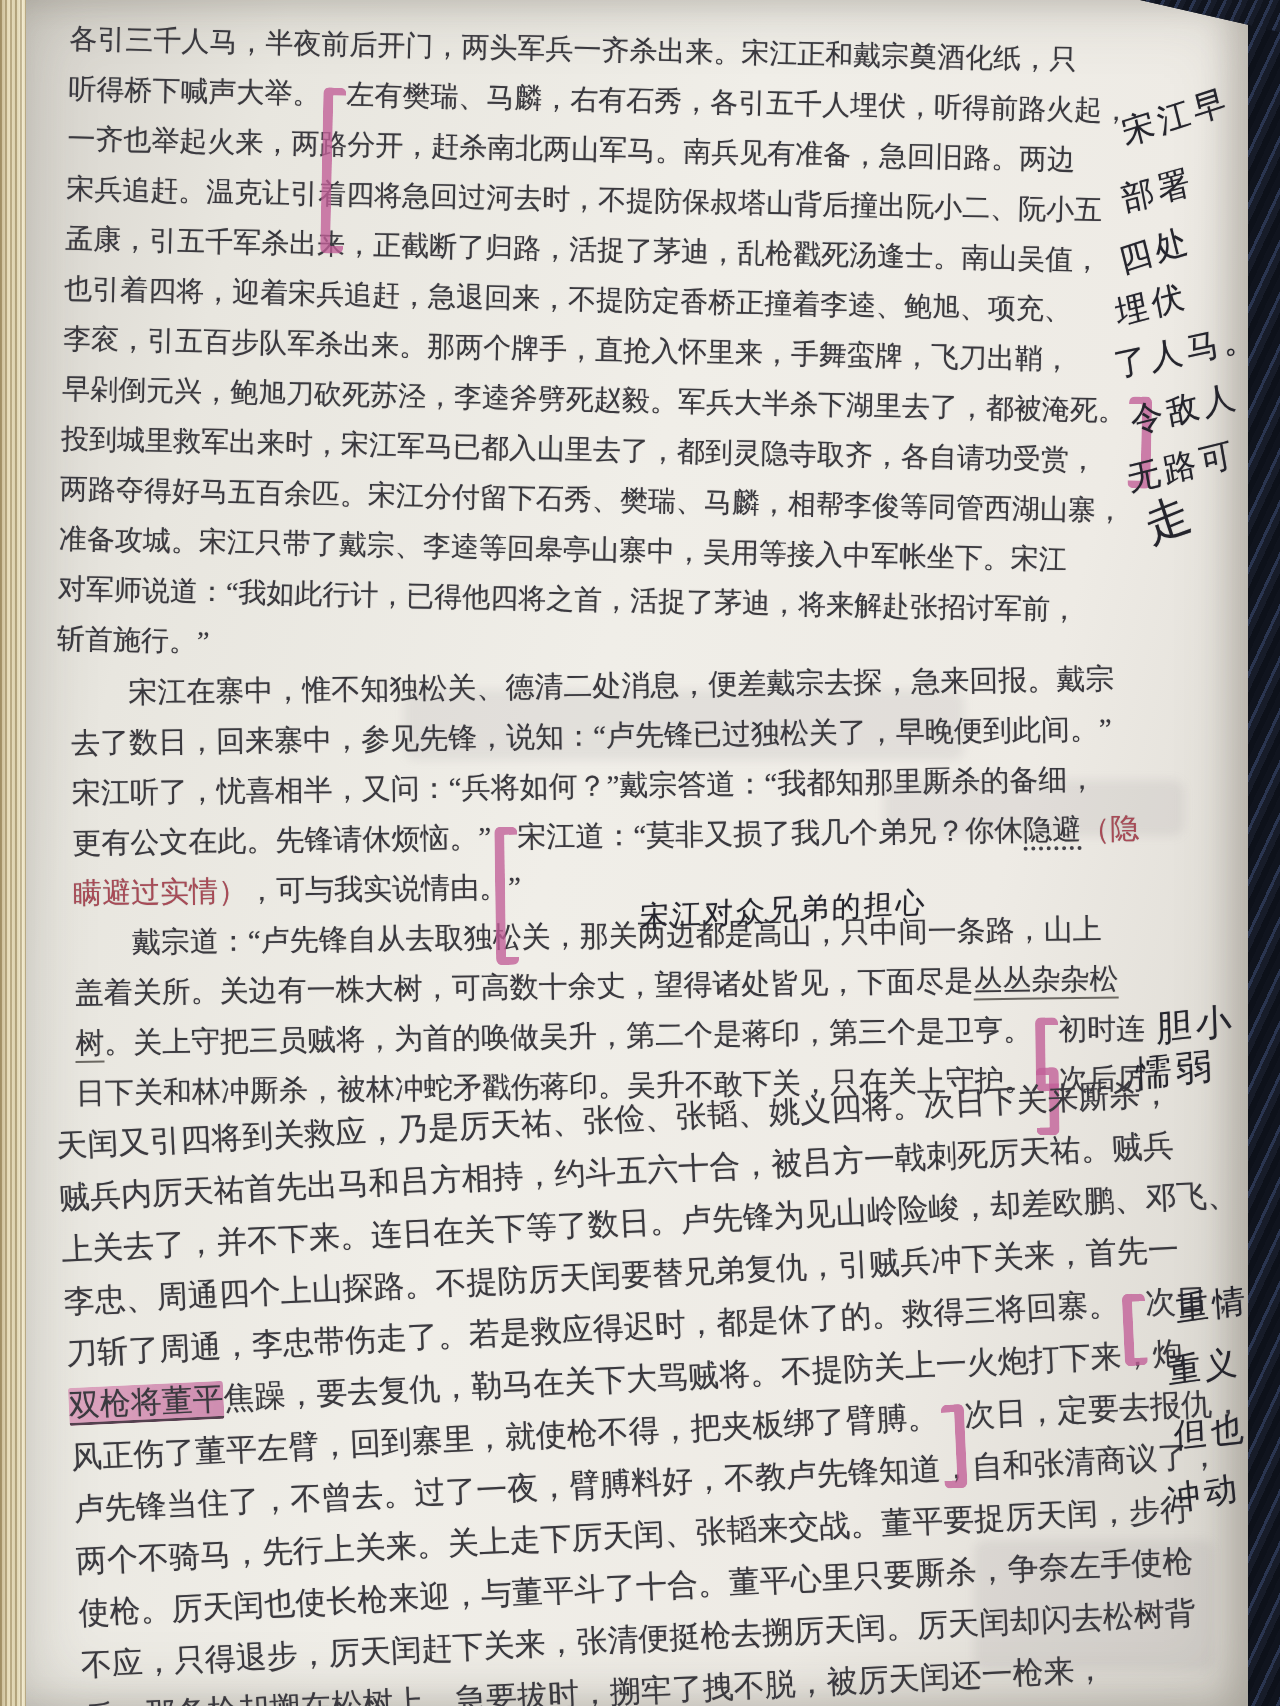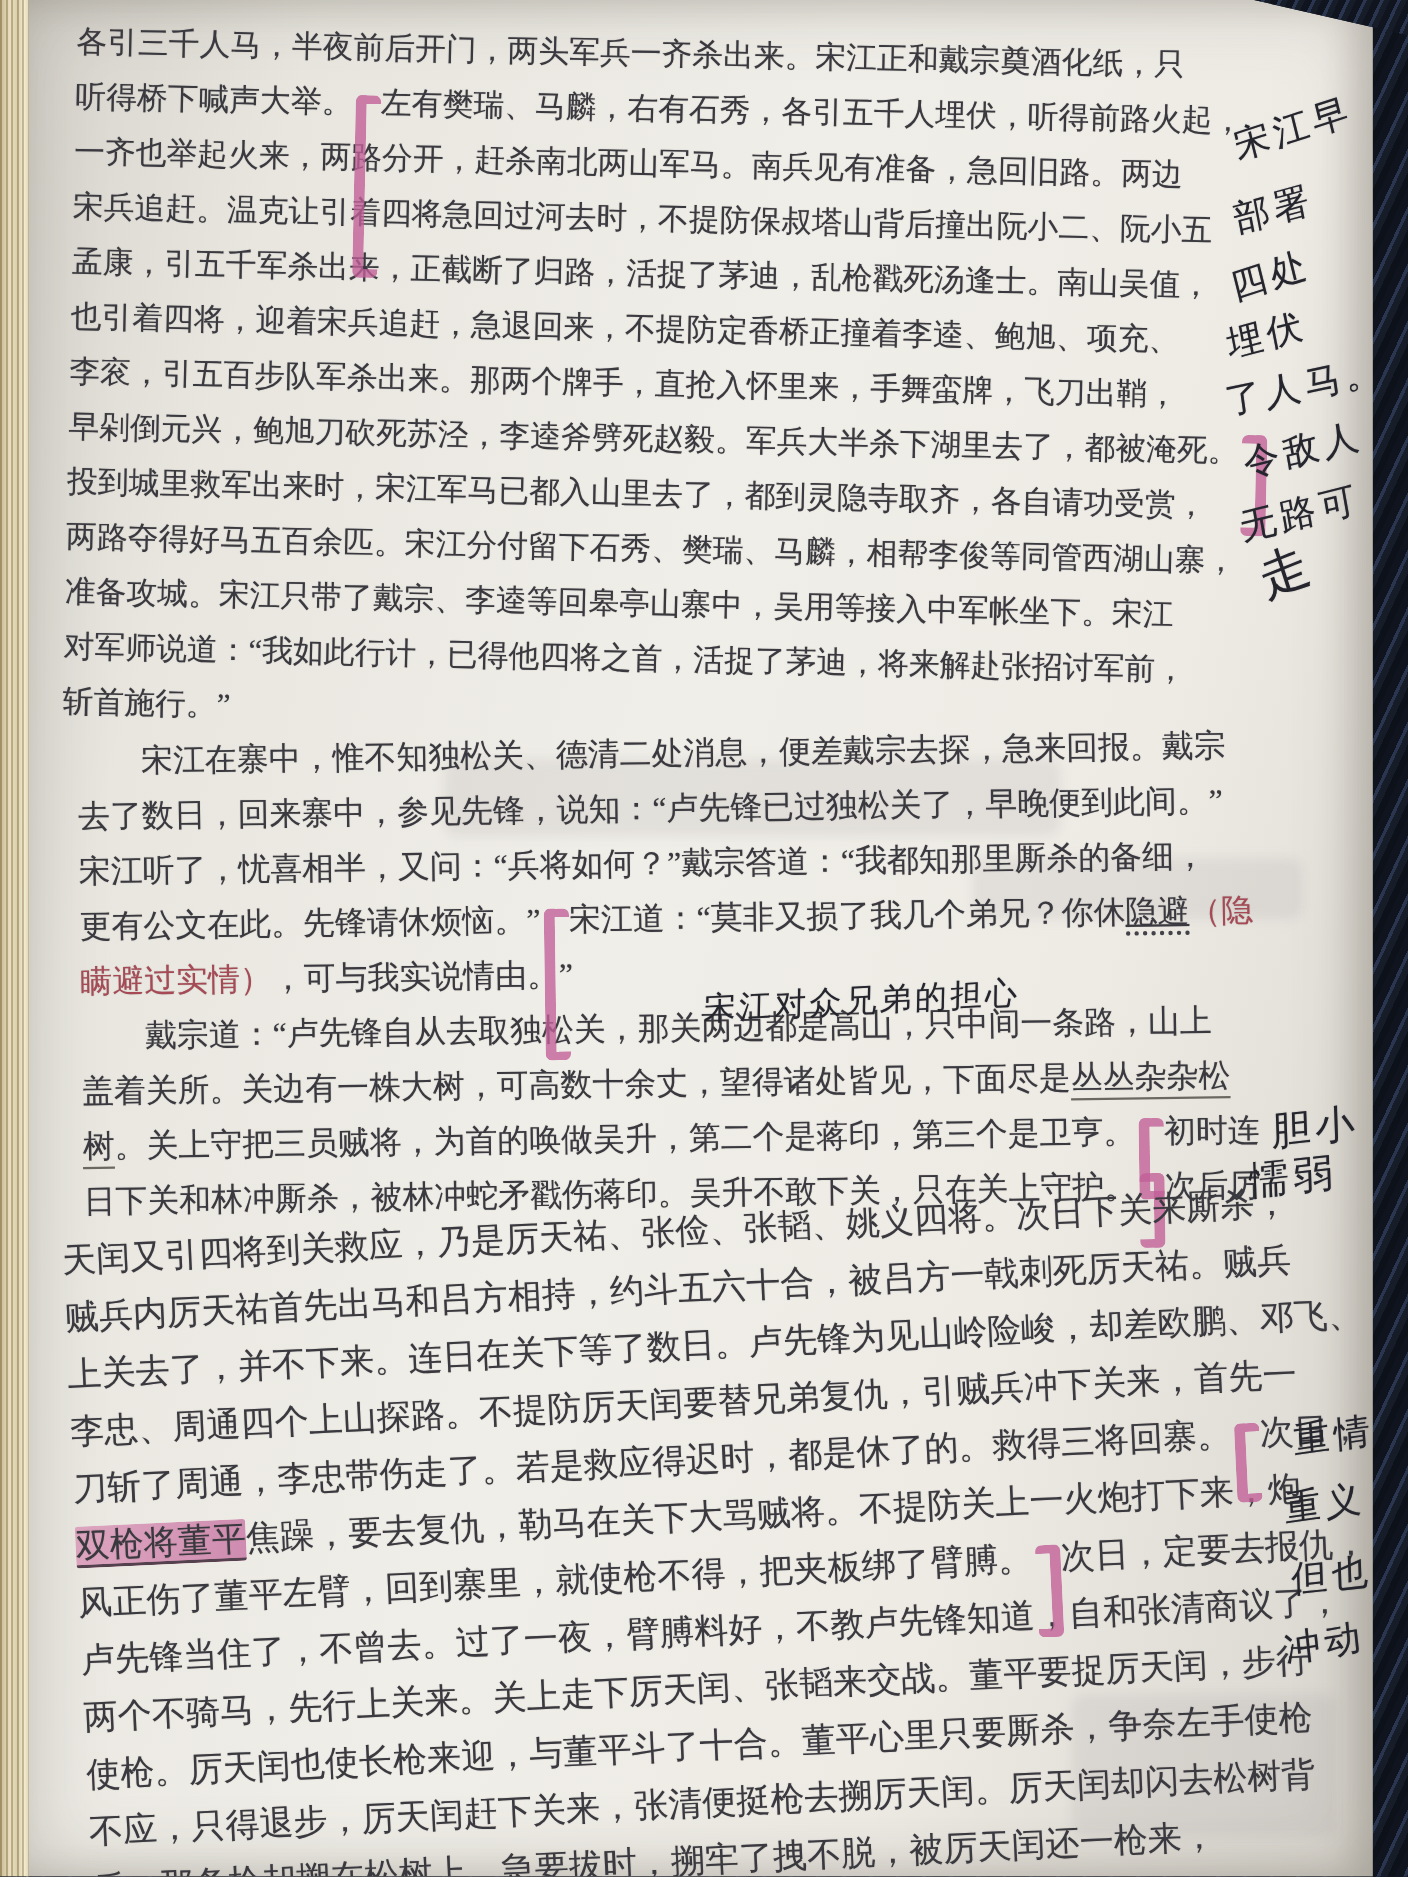--- a/index.html
+++ b/index.html
@@ -29,21 +29,21 @@
   }
   .text-area{position:absolute;left:46px;top:0;width:1160px;color:#3a393f;}
   .tblock{text-shadow:0 0 1px rgba(70,68,66,.45);}
   .blockA{transform:rotate(1.2deg);transform-origin:0 0;margin-top:14px;font-size:28px;}
   .blockB{transform:rotate(-0.8deg);transform-origin:0 0;margin-top:4px;font-size:29px;}
   .blockC{transform:rotate(-2.7deg);transform-origin:0 50%;margin-top:2px;font-size:31px;}
   .line{height:50px;line-height:50px;white-space:nowrap;}
   .blockC .line{height:52px;line-height:52px;}
   .ind{text-indent:58px;}
   .red{color:#a84a56;}
-  .dots{border-bottom:4px dotted #44434a;padding-bottom:1px;text-decoration:underline;}
+  .dots{border-bottom:4px dotted #44434a;padding-bottom:1px;}
   .ul{border-bottom:2px solid #6b6862;padding-bottom:2px;}
   .hl{
     background:linear-gradient(100deg,rgba(208,100,158,.50),rgba(184,72,138,.58));
     border-bottom:3px solid #53414e;border-radius:3px;
   }
   
   .pb{display:inline-block;width:26px;height:4px;position:relative;}
   .pb::before{content:"";position:absolute;left:3px;width:13px;border-radius:6px;opacity:.78;}
   .pb-open::before{border-left:10px solid #c25f98;border-top:8px solid #c25f98;border-bottom:8px solid #c25f98;}
   .pb-close::before{border-right:10px solid #c25f98;border-top:8px solid #c25f98;border-bottom:8px solid #c25f98;}

